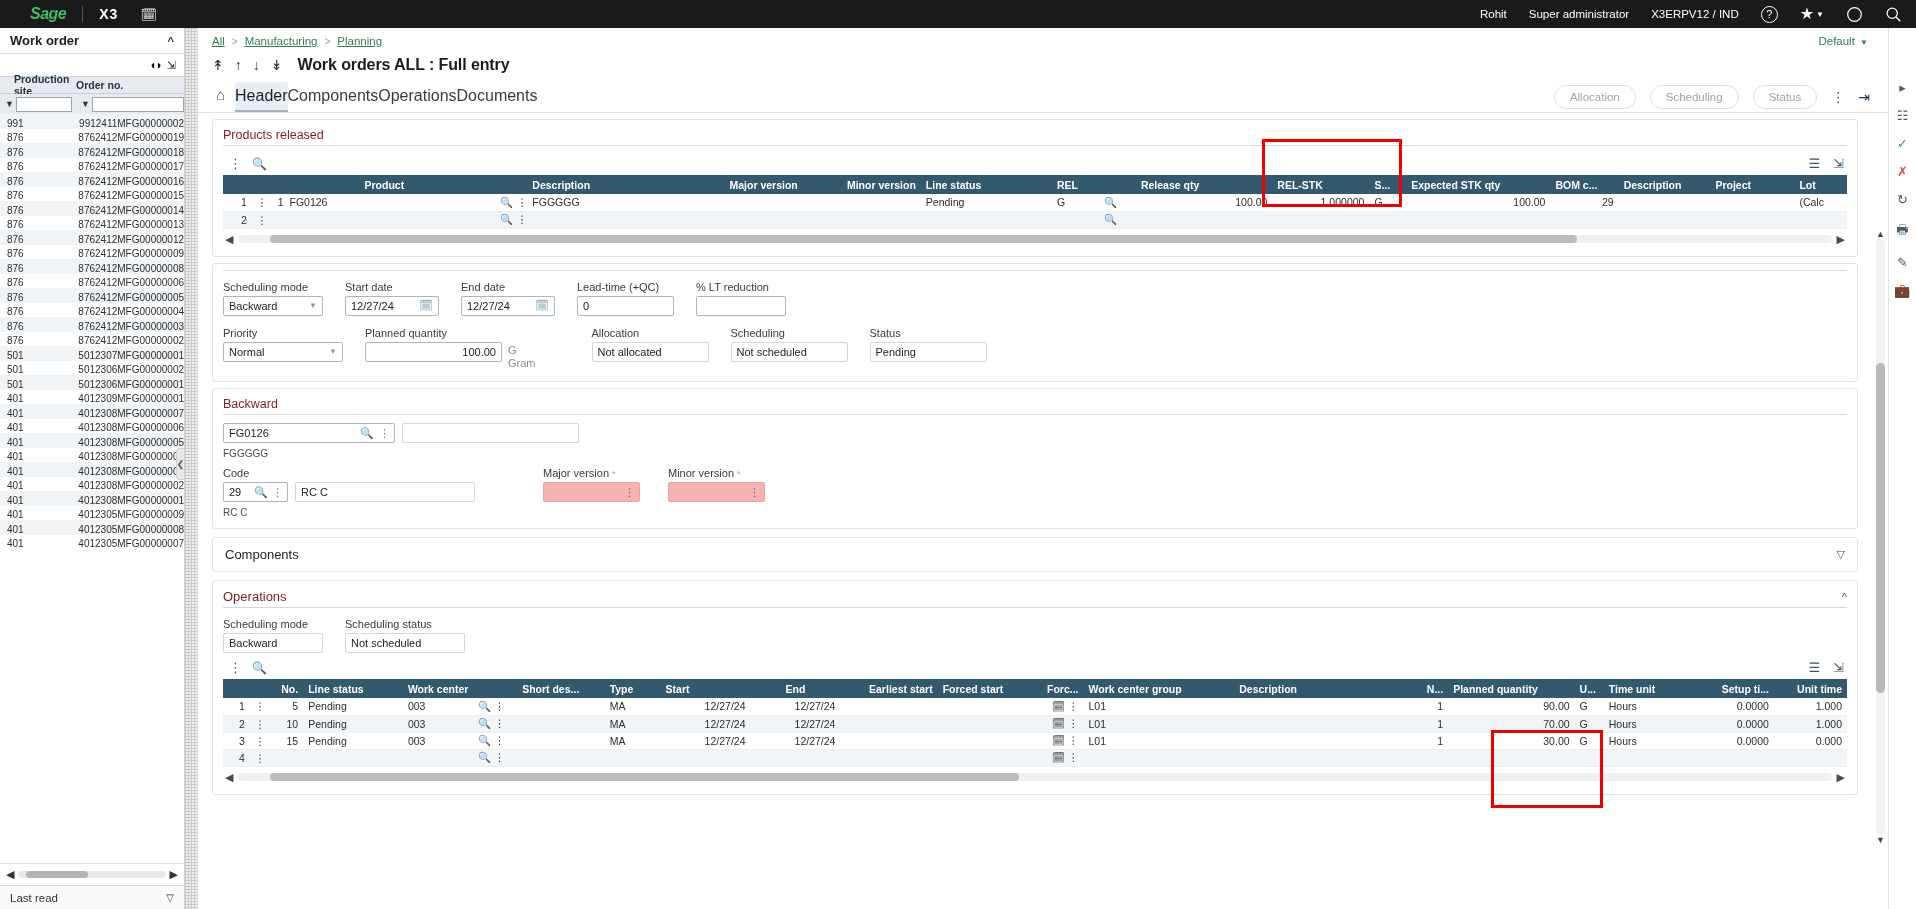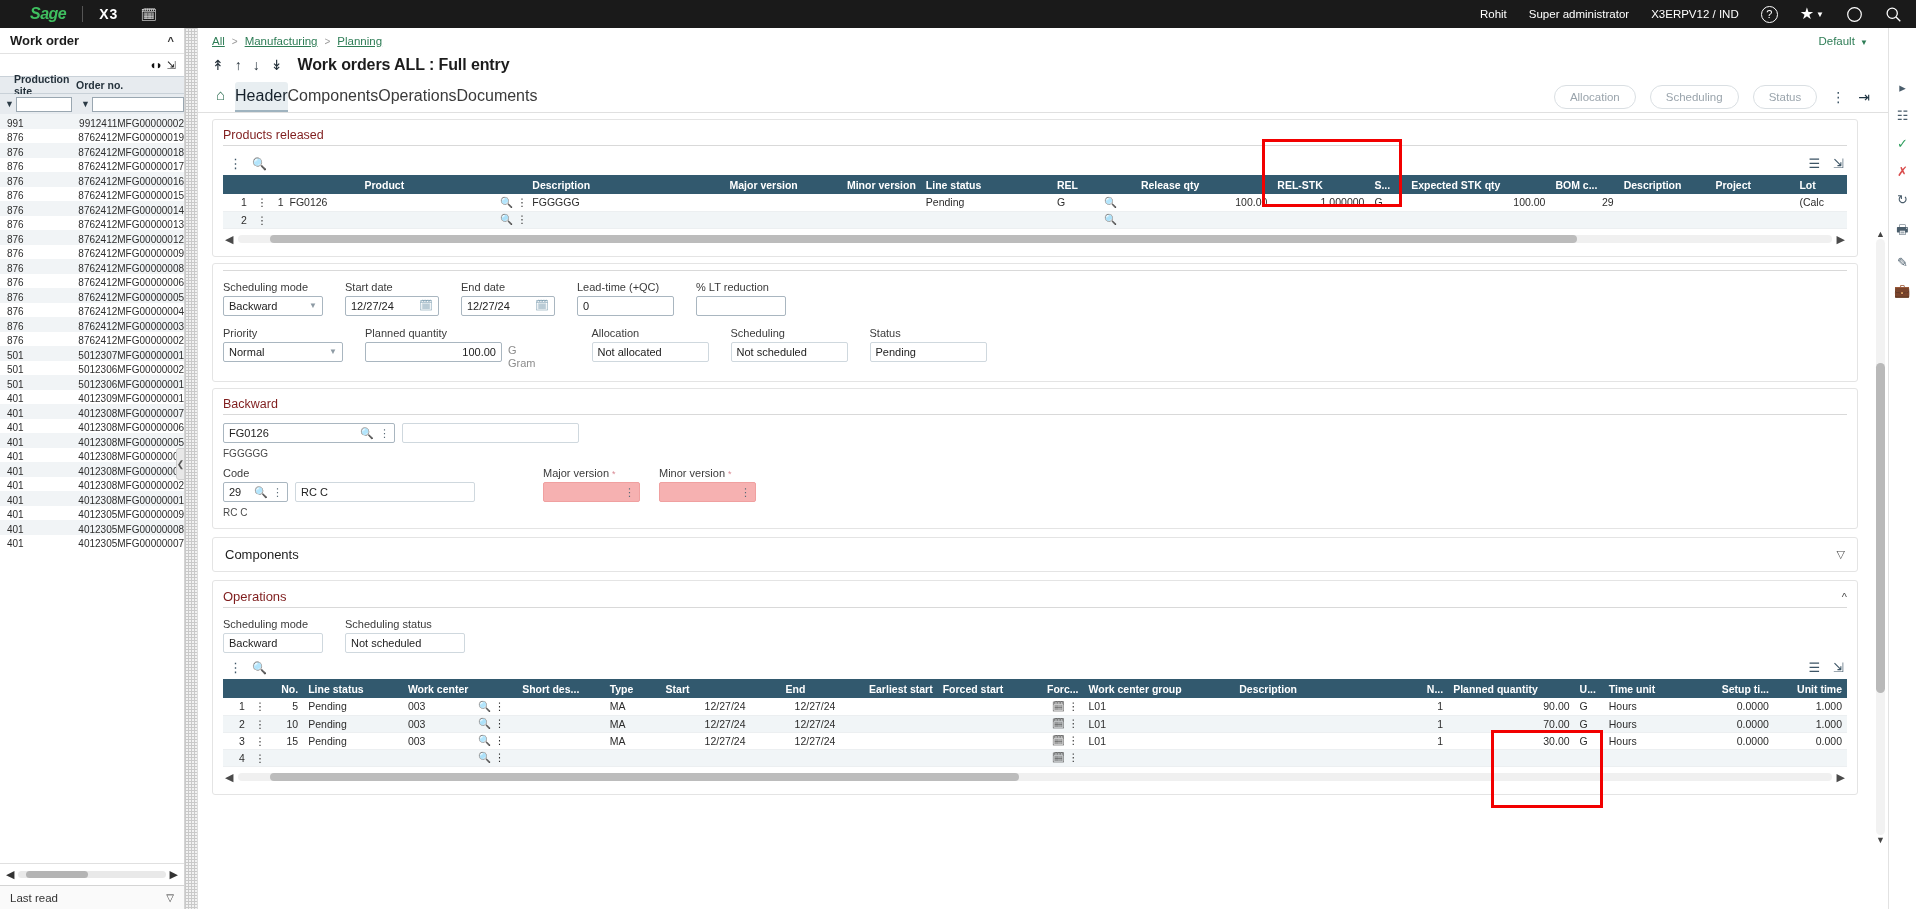--- a/index.html
+++ b/index.html
@@ -656,21 +656,21 @@
             <span class="flabel">
               <span>Major version</span>
               <span class="req">*</span>
             </span>
             <div class="fbox pink withic" style="width:97px">
               <span></span>
               <span class="dots">⋮</span>
             </div>
           </div>
 
-          <div class="fld" style="margin-left:19px">
+          <div class="fld" style="margin-left:28px">
             <span class="flabel">
               <span>Minor version</span>
               <span class="req">*</span>
             </span>
             <div class="fbox pink withic" style="width:97px">
               <span></span>
               <span class="dots">⋮</span>
             </div>
           </div>
         </div>

